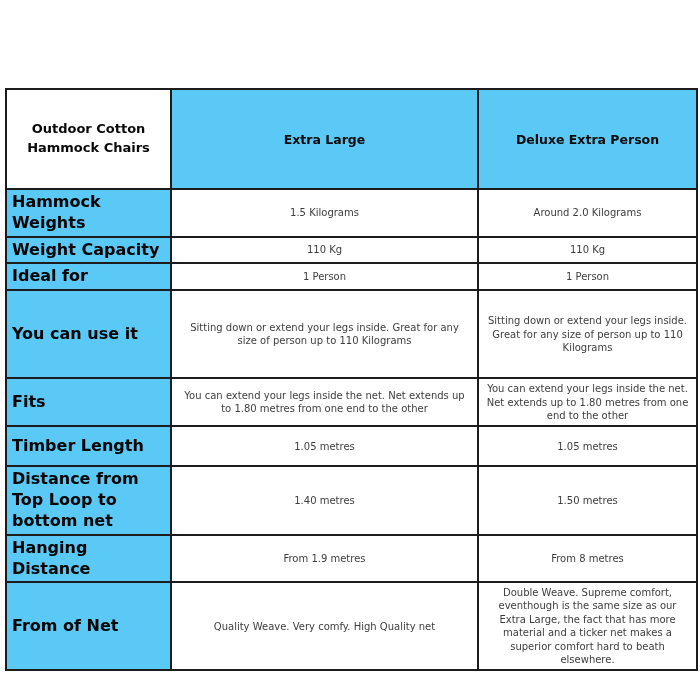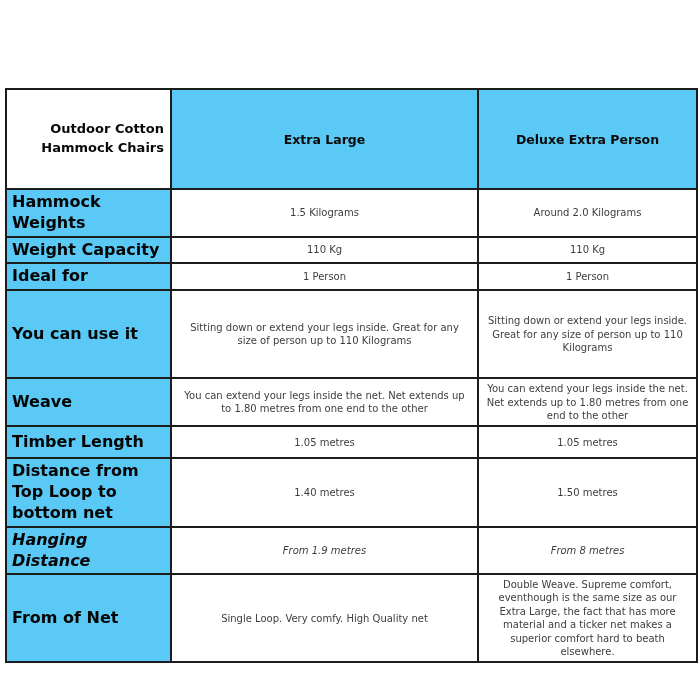--- a/index.html
+++ b/index.html
@@ -29,21 +29,21 @@
   table.cmp th, table.cmp td {
     border: 2px solid #1c1c1c;
     vertical-align: middle;
     overflow: hidden;
   }
   th.corner {
     background: #ffffff;
     color: #0a0a0a;
     font-size: 13px;
     font-weight: bold;
-    text-align: right;
+    text-align: center;
     line-height: 1.45;
     padding: 2px 6px;
   }
   th.colhead {
     background: #5bc9f5;
     color: #0a0a0a;
     font-size: 12.5px;
     font-weight: bold;
     text-align: center;
     padding: 2px 13px;
@@ -64,23 +64,23 @@
     text-align: center;
     padding: 2px 7px;
     line-height: 1.35;
   }
   tr.hr  { height: 100px; }
   tr.r0  { height: 39px; }
   tr.r1  { height: 26px; margin-top: 36px; }
   tr.r2  { height: 27px; }
   tr.r3  { height: 88px; }
   tr.r4  { height: 48px; }
-  tr.r5  { height: 32px; }
+  tr.r5  { height: 40px; }
   tr.r6  { height: 27px; }
-  tr.r7  { height: 32px; font-style: italic; }
+  tr.r7  { height: 32px; }
   tr.r8  { height: 88px; }
 </style>
 </head>
 <body>
 
 <div class="canvas">
   <table class="cmp">
     <colgroup>
       <col class="c0">
         <col class="c1">
@@ -111,21 +111,21 @@
         <td class="val">1 Person</td>
       </tr>
 
       <tr class="r3">
         <td class="lbl">You can use it</td>
         <td class="val">Sitting down or extend your legs inside. Great for any size of person up to 110 Kilograms</td>
         <td class="val">Sitting down or extend your legs inside. Great for any size of person up to 110 Kilograms</td>
       </tr>
 
       <tr class="r4">
-        <td class="lbl">Weave</td>
+        <td class="lbl">Fits</td>
         <td class="val">You can extend your legs inside the net. Net extends up to 1.80 metres from one end to the other</td>
         <td class="val">You can extend your legs inside the net. Net extends up to 1.80 metres from one end to the other</td>
       </tr>
 
       <tr class="r5">
         <td class="lbl">Timber Length</td>
         <td class="val">1.05 metres</td>
         <td class="val">1.05 metres</td>
       </tr>
 
@@ -136,18 +136,18 @@
       </tr>
 
       <tr class="r7">
         <td class="lbl">Hanging Distance</td>
         <td class="val">From 1.9 metres</td>
         <td class="val">From 8 metres</td>
       </tr>
 
       <tr class="r8">
         <td class="lbl">From of Net</td>
-        <td class="val">Single Loop. Very comfy. High Quality net</td>
+        <td class="val">Quality Weave. Very comfy. High Quality net</td>
         <td class="val">Double Weave. Supreme comfort, eventhough is the same size as our Extra Large, the fact that has more material and a ticker net makes a superior comfort hard to beath elsewhere.</td>
       </tr>
     </tbody>
   </table>
 </div>
 
 </body></html>

